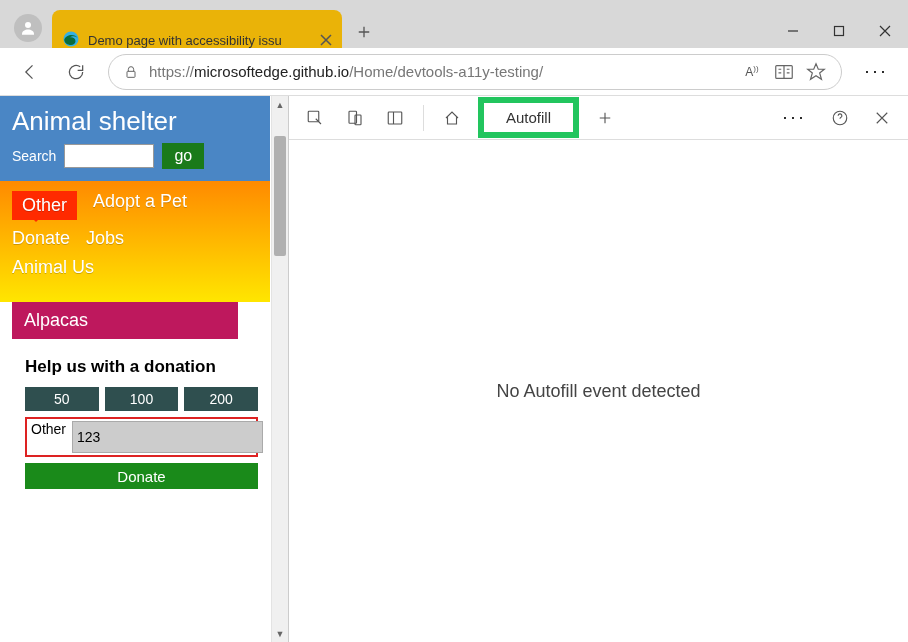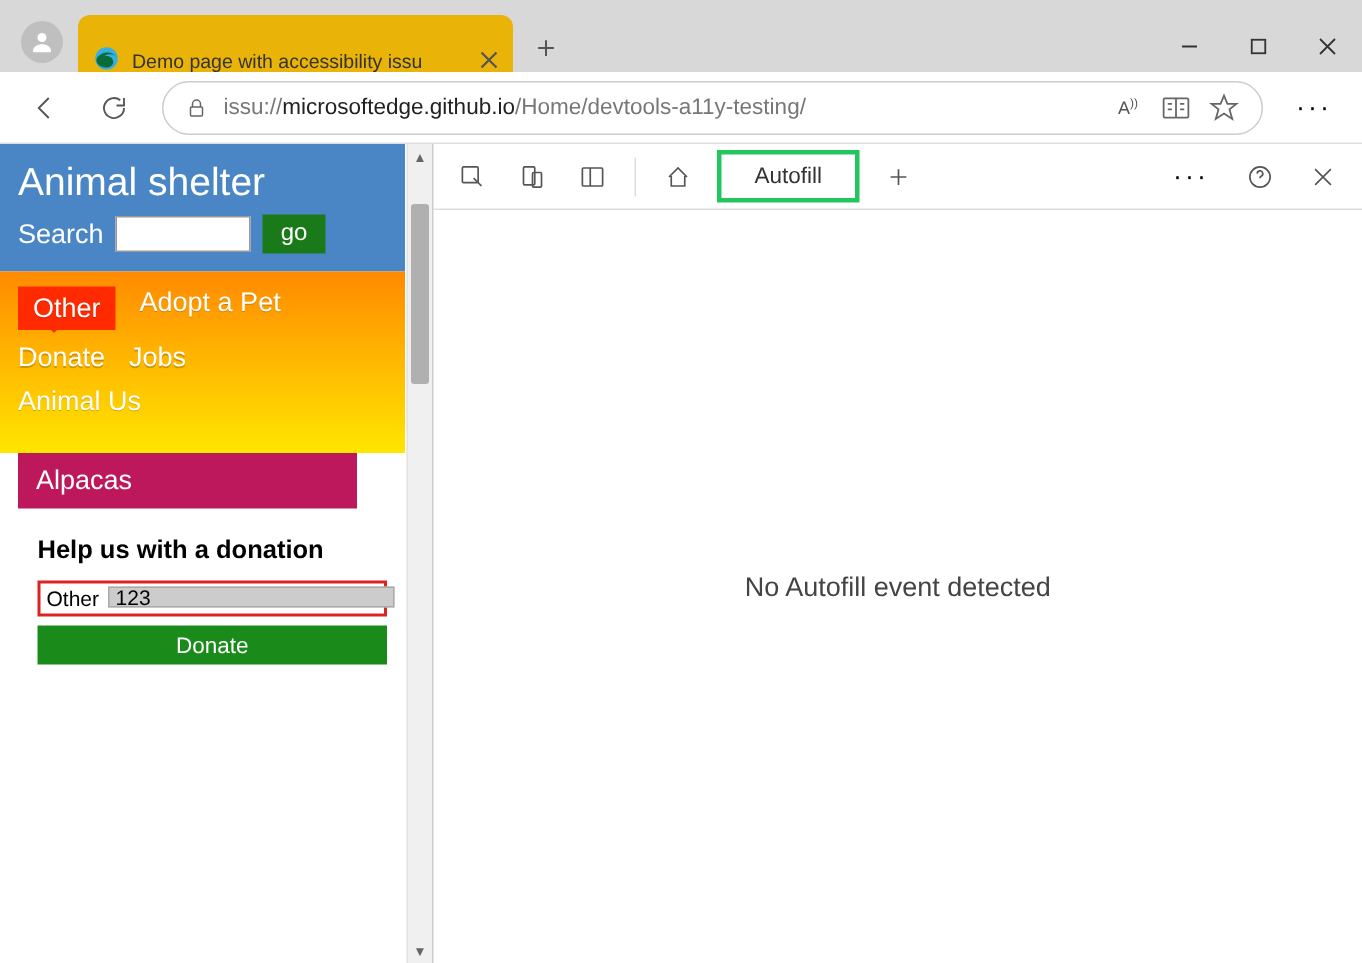--- a/index.html
+++ b/index.html
@@ -38,53 +38,53 @@
     .page-scroll { position:absolute; inset:0; overflow:hidden; }
     .page { width: 270px; }
 
     .scrollbar-track { position:absolute; right:0; top:0; width:17px; height:100%; background:#f0f0f0; border-left:1px solid #e3e3e3;}
     .scrollbar-up, .scrollbar-down { height:17px; display:flex;align-items:center;justify-content:center; color:#666; font-size:9px; cursor:pointer;}
     .scrollbar-thumb { position:absolute; left:2px; right:2px; top:40px; height:120px; background:#b0b0b0; border-radius:2px; cursor:pointer;}
 
     .site-header { background:#4a86c5; padding:10px 12px 12px; }
     .site-title { color:#fff; font-size:26px; font-weight:400; }
     .searchrow { margin-top:6px; display:flex; align-items:center; gap:8px;}
-    .searchrow label { color:#fff; font-size:18px;text-align:right; }
+    .searchrow label { color:#fff; font-size:14px;text-align:right; }
     .searchrow input { width:90px; height:24px; border:1px solid #999; background:#fff; padding:0 4px;}
     .gobtn { background:#1a7a1a; color:#fff; width:42px; height:26px; font-size:16px; border:none; cursor:pointer;}
 
     .navmenu { background:linear-gradient(#ff8a00,#ffe600); padding:10px 12px 16px; position:relative; }
     .navmenu .row { display:flex; gap:16px; margin-bottom:8px; flex-wrap:wrap;}
     .nava { color:#fff; font-size:18px; text-shadow:0 1px 0 rgba(0,0,0,.2); cursor:pointer;}
     .nava.home { background:#ff2a00; padding:4px 10px; position:relative;}
     .nava.home::after { content:""; position:absolute; left:18px; bottom:-8px; border:6px solid transparent; border-top-color:#ff2a00;}
 
     .alpacas { background:#be185d; color:#fff; padding:8px 12px; font-size:18px; margin:0 0 18px 12px; width:226px;}
 
     .donation { padding: 0 12px; margin-left: 13px; }
     .donation h3 { font-size:17px; margin-bottom:10px;}
     .amountrow { display:flex; gap:6px; margin-bottom:6px;}
     .amtbtn { flex:1; background:#2f4f4f; color:#fff; height:24px; border:none; font-size:14px; cursor:pointer;}
     .otherrow { display:flex; align-items:flex-start; gap:6px; border:2px solid #d22; padding:2px 4px;}
     .otherrow span { font-size:14px;}
-    .otherinput { flex:1; height:14px; background:#ccc; border:1px solid #aaa; padding:0 4px; font-size:14px;}
+    .otherinput { flex:1; height:32px; background:#ccc; border:1px solid #aaa; padding:0 4px; font-size:14px;}
     .donatebtn { width:100%; height:26px; background:#1a8a1a; color:#fff; border:none; margin-top:6px; font-size:15px; cursor:pointer;}
 
     .status { padding: 16px 12px 0;}
     .status h3 { font-size:16px; margin-bottom:10px;}
     .statuslist { background:#f2f2f2; padding:6px 8px;}
     .statuslist div { font-size:14px; margin:4px 0; cursor:pointer;}
     .dogs{color:#1a7a1a;} .cats{color:#ffe600;} .farm{color:#d11;}
 
     
     .devtools { flex:1; background:#fff; display:flex; flex-direction:column; border-left:1px solid #ccc;}
     .dev-toolbar { height:44px; display:flex; align-items:center; border-bottom:1px solid #ddd; padding:0 8px; gap:4px;}
     .dev-icon { width:36px;height:36px; display:flex;align-items:center;justify-content:center; color:#555; cursor:pointer; border-radius:4px;}
     .dev-icon svg { width:18px;height:18px; stroke:#555; fill:none; stroke-width:1.5;}
-    .autofill-tab { border:3px solid #22c55e; padding:6px 22px; font-size:15px; color:#333; margin:15px 4px; cursor:pointer;}
+    .autofill-tab { border:6px solid #22c55e; padding:6px 22px; font-size:15px; color:#333; margin:15px 4px; cursor:pointer;}
     .dev-right { margin-left:auto; display:flex; align-items:center; gap:6px;}
     .dev-body { flex:1; display:flex; align-items:center; justify-content:center;}
     .dev-body p { font-size:18px; color:#444;}
   </style>
 </head>
 <body>
 
 <div class="titlebar">
   <div class="profile-chip">
     <svg viewBox="0 0 24 24">
@@ -136,21 +136,21 @@
       <svg viewBox="0 0 24 24">
         <path d="M20 12a8 8 0 1 1-3-6.2M20 4v6h-6"></path>
       </svg>
     </div>
   <div class="omnibox">
     <svg class="lock" width="16" height="16" viewBox="0 0 24 24">
         <rect x="6" y="11" width="12" height="9" rx="1" stroke="#666" fill="none" stroke-width="1.5"></rect>
         <path d="M8 11V8a4 4 0 0 1 8 0v3" stroke="#666" fill="none" stroke-width="1.5"></path>
       </svg>
     <span class="urltext">
-      <span>issu://</span><span class="dark">microsoftedge.github.io</span><span>/Home/devtools-a11y-testing/</span>
+      <span>https://</span><span class="dark">microsoftedge.github.io</span><span>/Home/devtools-a11y-testing/</span>
     </span>
     <div class="omni-icon">
         <span style="font-size:12px;">A<sup style="font-size:8px;">))</sup></span>
       </div>
     <div class="omni-icon">
         <svg viewBox="0 0 24 24">
           <rect x="3" y="5" width="18" height="14" rx="1" stroke="#666" fill="none" stroke-width="1.3"></rect>
           <path d="M12 5v14M6 9h3M6 13h3M15 9h3M15 13h3" stroke="#666" stroke-width="1.3"></path>
         </svg>
       </div>
@@ -186,20 +186,25 @@
             <span class="nava">Jobs</span>
           </div>
           <div class="row">
             <span class="nava">Animal Us</span>
           </div>
         </div>
         <div class="alpacas">Alpacas</div>
 
         <div class="donation">
           <h3>Help us with a donation</h3>
+          <div class="amountrow">
+            <button class="amtbtn">50</button>
+            <button class="amtbtn">100</button>
+            <button class="amtbtn">200</button>
+          </div>
           <div class="otherrow">
             <span>Other</span>
             <input class="otherinput" value="123" style="">
           </div>
           <button class="donatebtn">Donate</button>
         </div>
 
       </div>
     </div>
     <div class="scrollbar-track">

